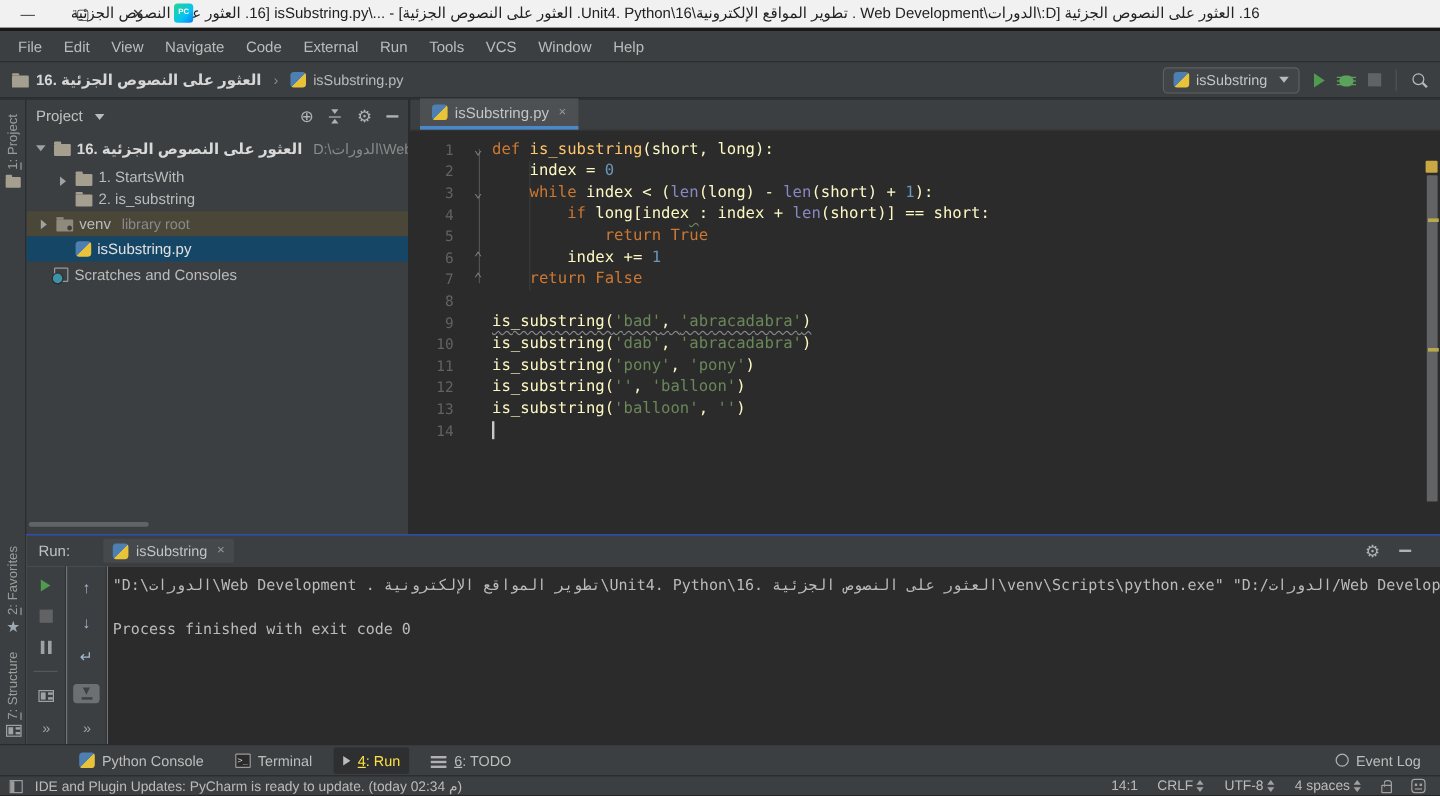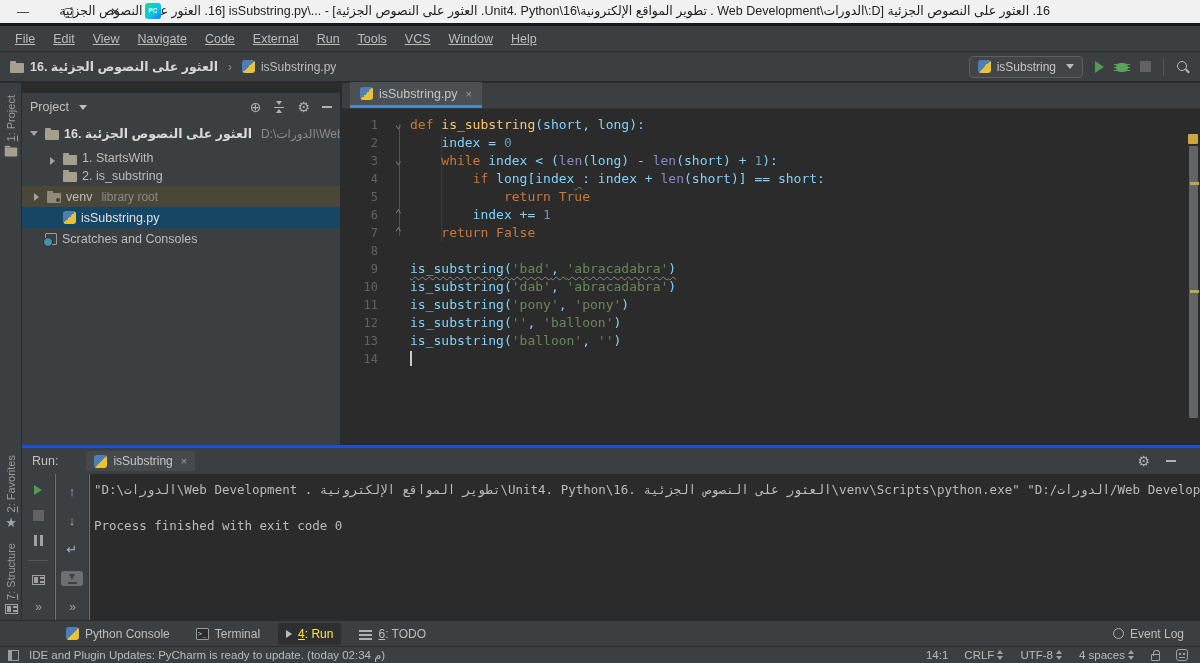--- a/index.html
+++ b/index.html
@@ -15,21 +15,21 @@
                    white-space:nowrap; color:#222; font-size:12.5px; }
   .pc-logo { position:absolute; left:145px; top:3px; width:16px; height:16px; border-radius:3px;
              background:linear-gradient(135deg,#21d789 0%,#07c3f2 60%,#087cfa 100%);
              color:#fff; font-size:6.5px; font-weight:bold; text-align:center; line-height:16px; direction:ltr;}
   .win-controls { position:absolute; left:0; top:0; height:23px; direction:ltr; display:flex; }
   .win-btn { width:46px; height:23px; display:flex; align-items:center; justify-content:center;
              color:#333; font-size:12px; }
 
   
   .menubar { position:absolute; left:0; top:26px; width:1200px; height:26px; background:#3c3f41;
-             display:flex; align-items:center; padding-left:6px; border-bottom:1px solid #2b2b2b;text-decoration:underline; }
+             display:flex; align-items:center; padding-left:6px; border-bottom:1px solid #2b2b2b; }
   .menu-item { padding:3px 9px; color:#bbbbbb; font-size:12.5px; }
 
   
   .navbar { position:absolute; left:0; top:52px; width:1200px; height:30px; background:#3c3f41;
             border-bottom:1px solid #292b2d; display:flex; align-items:center; padding:0 10px; }
   .crumb { display:flex; align-items:center; gap:6px; }
   .crumb-sep { color:#8c8c8c; margin:0 4px; }
   .crumb-ar { color:#d6d6d6; font-weight:bold; font-size:12.5px; }
   .nav-right { margin-left:auto; display:flex; align-items:center; gap:12px; }
   .run-combo { display:flex; align-items:center; gap:6px; border:1px solid #5e6060; border-radius:4px;
@@ -38,21 +38,21 @@
 
   
   .tool-strip { position:absolute; left:0; top:83px; width:22px; height:537px; background:#3c3f41;
                 border-right:1px solid #292b2d; }
   .v-text { writing-mode:vertical-rl; transform:rotate(180deg); display:inline-block; }
   .strip-item { position:absolute; left:0; width:22px; display:flex; flex-direction:column; align-items:center; gap:4px;
                 color:#9c9c9c; font-size:11px; }
   .strip-item u { text-decoration:underline; }
 
   
-  .project-panel { position:absolute; left:22px; top:93px; width:319px; height:362px; background:#3c3f41;
+  .project-panel { position:absolute; left:22px; top:83px; width:319px; height:362px; background:#3c3f41;
                    border-right:1px solid #292b2d; overflow:hidden; }
   .panel-header { height:28px; display:flex; align-items:center; padding:0 8px; gap:6px; }
   .panel-title { color:#c0c0c0; font-size:12.5px; }
   .panel-icons { margin-left:auto; display:flex; align-items:center; gap:12px; color:#afb1b3; }
   .tree { position:absolute; top:30px; left:0; right:0; }
   .tree-row { height:21px; display:flex; align-items:center; gap:5px; white-space:nowrap; overflow:hidden;
               color:#bbbbbb; font-size:12.5px; }
   .tree-row.selected { background:#164666; color:#e0e0e0; }
   .tree-row.venv { background:#4a4638; }
   .tree-label.bold { font-weight:bold; color:#d8d8d8; }
@@ -149,35 +149,35 @@
   .code-area { position:absolute; left:0; top:27px; right:0; bottom:0; font-family:"DejaVu Sans Mono",monospace;
                font-size:13px; line-height:18px; }
   .gutter-col { position:absolute; left:0; top:6px; width:64px; }
   .gutter-row { height:18px; position:relative; color:#606366; font-size:12px; }
   .gutter-num { position:absolute; right:28px; top:0; }
   .gutter-fold { position:absolute; right:4px; top:-1px; color:#7e8082; font-size:12px; }
   .fold-line { position:absolute; left:57px; top:14px; width:1px; height:112px; background:#505354; }
   .code-col { position:absolute; left:68px; top:6px; right:14px; }
   .code-line { height:18px; white-space:pre; }
   .indent-guide { position:absolute; left:99px; top:24px; width:1px; height:108px; background:#383c3e; }
-  .t-p { color:#7dd3fc; } .t-k { color:#cc7832; } .t-f { color:#ffc66b; } .t-n { color:#6897bb; }
+  .t-p { color:#fef9c3; } .t-k { color:#cc7832; } .t-f { color:#ffc66b; } .t-n { color:#6897bb; }
   .t-s { color:#6a8759; } .t-b { color:#8888c6; }
   .t-w { text-decoration:underline; text-decoration-style:wavy; text-decoration-color:#85878a;
          text-decoration-thickness:1px; text-underline-offset:3px; }
   .t-typo { text-decoration:underline; text-decoration-style:wavy; text-decoration-color:#6a8759;
             text-decoration-thickness:1px; text-underline-offset:3px; }
   .caret { display:inline-block; width:2px; height:15px; background:#c8c8c8; vertical-align:text-bottom; }
   .vscroll-thumb { position:absolute; right:2px; top:36px; width:9px; height:272px; background:#6b6d6f;
                    border-radius:1px; opacity:.85; }
   .file-status { position:absolute; right:2px; top:24px; width:10px; height:10px; background:#c9a742; border-radius:1px; }
   .stripe-mark { position:absolute; right:1px; width:9px; height:3px; background:#b9a94d; }
 
   
   .run-panel { position:absolute; left:22px; top:445px; width:1178px; height:175px; background:#737373;
-               border-top:3px solid #1d4ed8; }
+               border-top:1px solid #1d4ed8; }
   .run-header { height:26px; background:#3c3f41; display:flex; align-items:center; padding:0 10px; gap:8px; }
   .run-label { color:#c0c0c0; font-size:12.5px; }
   .run-tab { display:flex; align-items:center; gap:6px; padding:3px 8px; background:#45494c; border-radius:2px;
              margin-left:20px; color:#c4c4c4; }
   .run-header-icons { margin-left:auto; display:flex; align-items:center; gap:16px; padding-right:14px; }
   .run-toolbar { position:absolute; top:26px; bottom:0; width:33px; background:#3c3f41;
                  border-right:1px solid #313436; display:flex; flex-direction:column; align-items:center;
                  padding-top:10px; gap:14px; }
   .run-toolbar.col1 { left:0; } .run-toolbar.col2 { left:34px; }
   .tool-sep { width:20px; height:1px; background:#55585a; }

